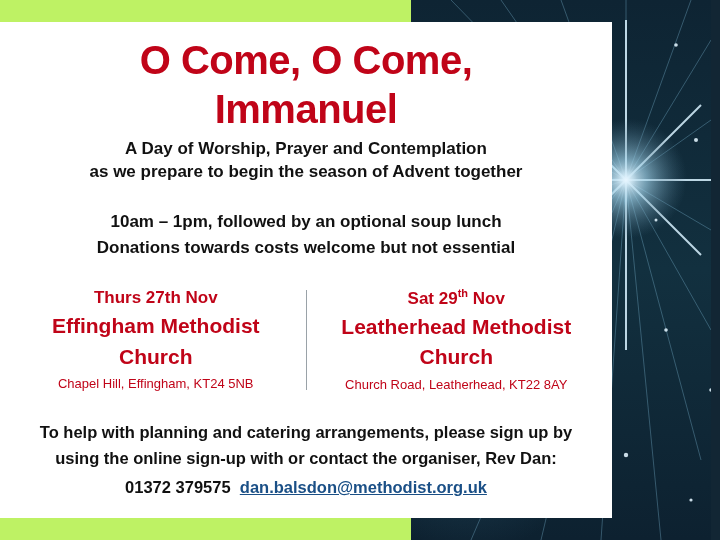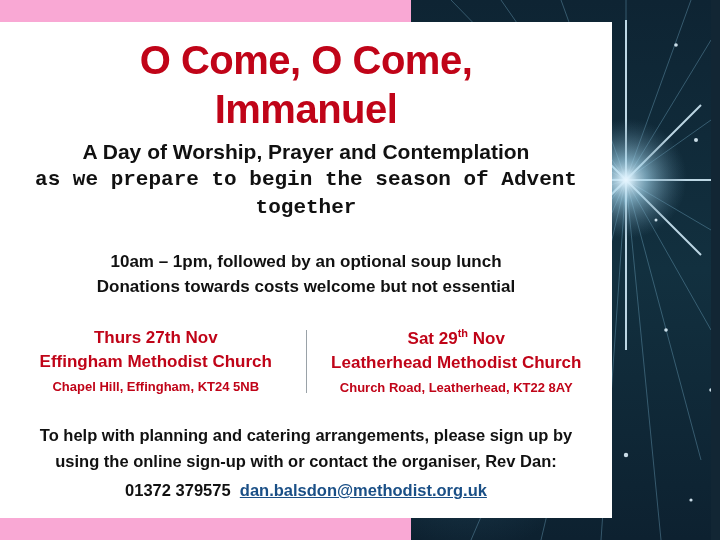--- a/index.html
+++ b/index.html
@@ -10,21 +10,21 @@
     width: 720px;
     height: 540px;
     overflow: hidden;
     font-family: "Liberation Sans", sans-serif;
     background: #122634;
   }
   .poster {
     position: relative;
     width: 711px;
     height: 540px;
-    background: #f9a8d4;
+    background: #bef264;
     overflow: hidden;
   }
   
   .bg-right {
     position: absolute;
     top: 0;
     right: 0;
     width: 300px;
     height: 540px;
     background:
@@ -61,27 +61,26 @@
     font-weight: bold;
     font-size: 40px;
     line-height: 1.22;
     letter-spacing: -0.5px;
     margin: 0 0 2px 0;
     padding: 0 30px;
   }
   .subtitle {
     color: #111111;
     font-weight: bold;
-    font-size: 21px;
+    font-size: 17px;
     line-height: 1.35;
     margin: 4px 0 0 0;
   }
   .subtitle .line2 {
     display: block;
-    font-family: Liberation Mono, monospace;
   }
   .timing {
     color: #111111;
     font-weight: bold;
     font-size: 17px;
     line-height: 1.5;
     margin-top: 26px;
   }
   .timing .line2 {
     display: block;
@@ -108,26 +107,26 @@
     font-size: 17px;
     line-height: 1.45;
   }
   .venue-date sup {
     font-size: 11px;
     vertical-align: super;
   }
   .venue-name {
     color: #c00418;
     font-weight: bold;
-    font-size: 17px;
+    font-size: 21px;
     line-height: 1.45;
   }
   .venue-addr {
     color: #c00418;
-    font-weight: bold;
+    font-weight: normal;
     font-size: 13px;
     line-height: 1.5;
     margin-top: 2px;
   }
   .footer {
     color: #111111;
     font-weight: bold;
     font-size: 16.5px;
     line-height: 1.55;
     margin-top: 26px;

